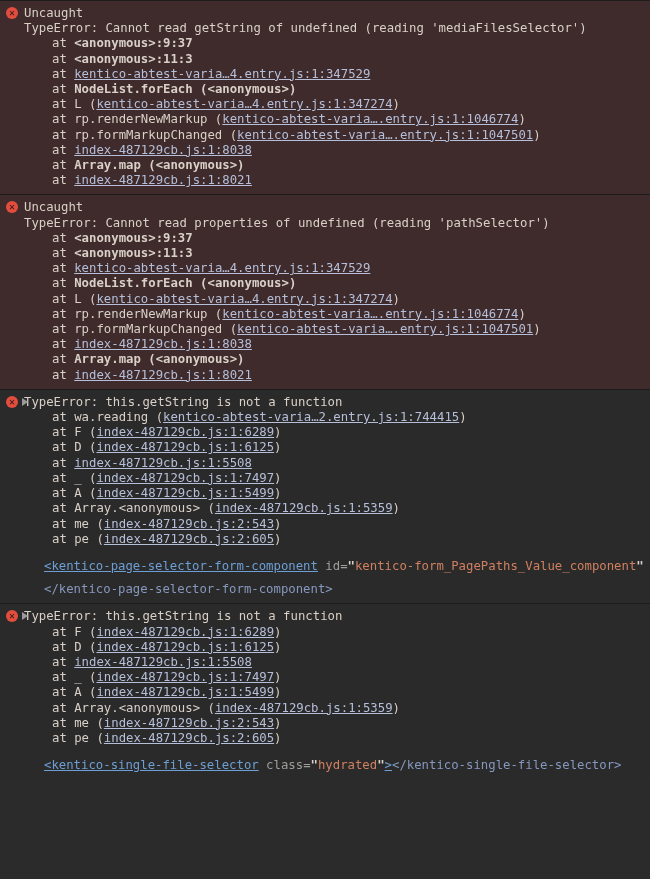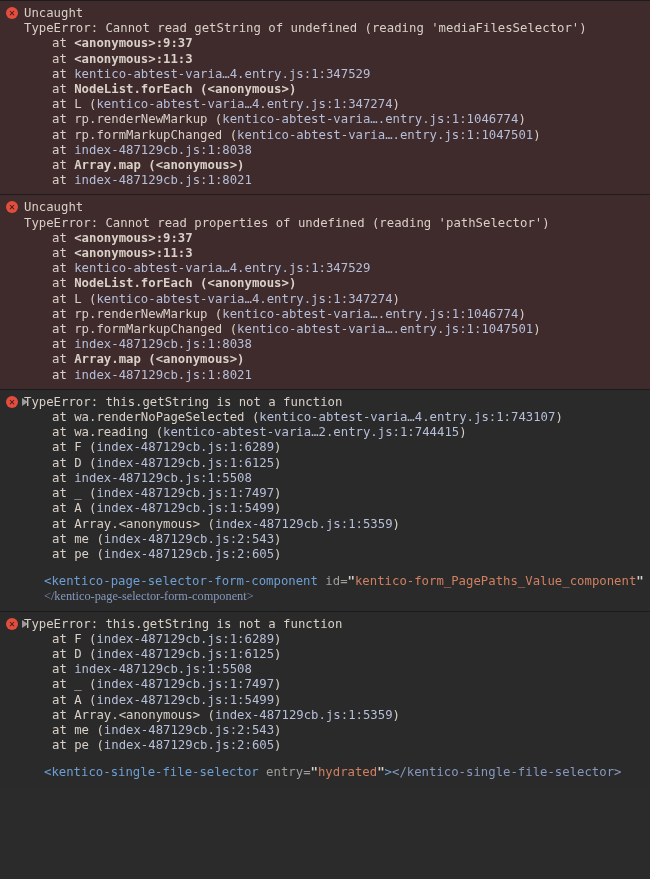--- a/index.html
+++ b/index.html
@@ -21,24 +21,24 @@
   .entry{border-top:1px solid var(--border);padding:5px 4px 6px 4px;position:relative;}
   .entry.red{background:var(--panel);}
   .entry.dark{background:var(--panel-alt);}
   .icon-box{position:absolute;top:6px;left:6px;display:flex;gap:4px;align-items:center;}
   .err-icon{width:12px;height:12px;border-radius:50%;background:var(--icon-red);color:#2b1a1a;font-weight:bold;font-size:10px;line-height:12px;text-align:center;display:inline-block;}
   .expand-arrow{width:0;height:0;border-top:4px solid transparent;border-bottom:4px solid transparent;border-left:6px solid #9a9a9a;display:inline-block;}
   .hdr{margin-left:20px;color:var(--text);}
   .msg{margin-left:20px;white-space:pre-wrap;word-wrap:break-word;color:var(--text);}
   .trace{margin-left:48px;}
   .at{color:var(--text);margin-top:13px;}
-  .lnk{color:var(--link);cursor:pointer;}
+  .lnk{color:var(--link);text-decoration:underline;cursor:pointer;}
   .paren{color:var(--text);}
   .markup{margin:12px 0 0 40px;}
-  .tagc{color:var(--tag);}
+  .tagc{color:var(--tag);text-decoration:underline;}
   .attrc{color:var(--attr);}
   .strc{color:var(--str);}
   .closec{color:var(--closing);}
   .plain{color:var(--text);font-weight:bold;}
 </style>
 </head>
 <body>
 
 <div id="console">
     <div class="entry red">
@@ -74,42 +74,41 @@
       <div class="trace"><span class="at">at </span><span class="lnk">index-487129cb.js:1:8038</span></div>
       <div class="trace"><span class="at">at </span><span class="plain">Array.map (&lt;anonymous&gt;)</span></div>
       <div class="trace"><span class="at">at </span><span class="lnk">index-487129cb.js:1:8021</span></div>
     </div>
     <div class="entry dark">
       <div class="icon-box">
         <span class="err-icon">✕</span>
         <span class="expand-arrow"></span>
       </div>
       <div class="msg">TypeError: this.getString is not a function</div>
-      <div class="trace"><span class="at">at wa.renderNoPageSelected (</span><span class="lnk">kentico-abtest-varia…4.entry.js:1:743107</span><span class="paren">)</span></div>
       <div class="trace"><span class="at">at wa.reading (</span><span class="lnk">kentico-abtest-varia…2.entry.js:1:744415</span><span class="paren">)</span></div>
       <div class="trace"><span class="at">at F (</span><span class="lnk">index-487129cb.js:1:6289</span><span class="paren">)</span></div>
       <div class="trace"><span class="at">at D (</span><span class="lnk">index-487129cb.js:1:6125</span><span class="paren">)</span></div>
       <div class="trace"><span class="at">at </span><span class="lnk">index-487129cb.js:1:5508</span></div>
       <div class="trace"><span class="at">at _ (</span><span class="lnk">index-487129cb.js:1:7497</span><span class="paren">)</span></div>
       <div class="trace"><span class="at">at A (</span><span class="lnk">index-487129cb.js:1:5499</span><span class="paren">)</span></div>
       <div class="trace"><span class="at">at Array.&lt;anonymous&gt; (</span><span class="lnk">index-487129cb.js:1:5359</span><span class="paren">)</span></div>
       <div class="trace"><span class="at">at me (</span><span class="lnk">index-487129cb.js:2:543</span><span class="paren">)</span></div>
       <div class="trace"><span class="at">at pe (</span><span class="lnk">index-487129cb.js:2:605</span><span class="paren">)</span></div>
       <div class="markup"><span class="tagc">&lt;kentico-page-selector-form-component</span> <span class="attrc">id=</span><span class="plain">"</span><span class="strc">kentico-form_PagePaths_Value_component</span><span class="plain">"</span></div>
-      <div class="markup" style="margin-top: 0px; font-family: Liberation Serif, serif;"><span class="closec">&lt;/kentico-page-selector-form-component&gt;</span></div>
+      <div class="markup" style="margin-top: 8px;"><span class="closec">&lt;/kentico-page-selector-form-component&gt;</span></div>
     </div>
     <div class="entry dark">
       <div class="icon-box">
         <span class="err-icon">✕</span>
         <span class="expand-arrow"></span>
       </div>
       <div class="msg">TypeError: this.getString is not a function</div>
       <div class="trace"><span class="at">at F (</span><span class="lnk">index-487129cb.js:1:6289</span><span class="paren">)</span></div>
       <div class="trace"><span class="at">at D (</span><span class="lnk">index-487129cb.js:1:6125</span><span class="paren">)</span></div>
       <div class="trace"><span class="at">at </span><span class="lnk">index-487129cb.js:1:5508</span></div>
       <div class="trace"><span class="at">at _ (</span><span class="lnk">index-487129cb.js:1:7497</span><span class="paren">)</span></div>
       <div class="trace"><span class="at">at A (</span><span class="lnk">index-487129cb.js:1:5499</span><span class="paren">)</span></div>
       <div class="trace"><span class="at">at Array.&lt;anonymous&gt; (</span><span class="lnk">index-487129cb.js:1:5359</span><span class="paren">)</span></div>
       <div class="trace"><span class="at">at me (</span><span class="lnk">index-487129cb.js:2:543</span><span class="paren">)</span></div>
       <div class="trace"><span class="at">at pe (</span><span class="lnk">index-487129cb.js:2:605</span><span class="paren">)</span></div>
-      <div class="markup"><span class="tagc">&lt;kentico-single-file-selector</span> <span class="attrc">entry=</span><span class="plain">"</span><span class="strc">hydrated</span><span class="plain">"</span><span class="tagc">&gt;</span><span class="closec">&lt;/kentico-single-file-selector&gt;</span></div>
+      <div class="markup"><span class="tagc">&lt;kentico-single-file-selector</span> <span class="attrc">class=</span><span class="plain">"</span><span class="strc">hydrated</span><span class="plain">"</span><span class="tagc">&gt;</span><span class="closec">&lt;/kentico-single-file-selector&gt;</span></div>
     </div>
   </div>
 
 </body></html>

